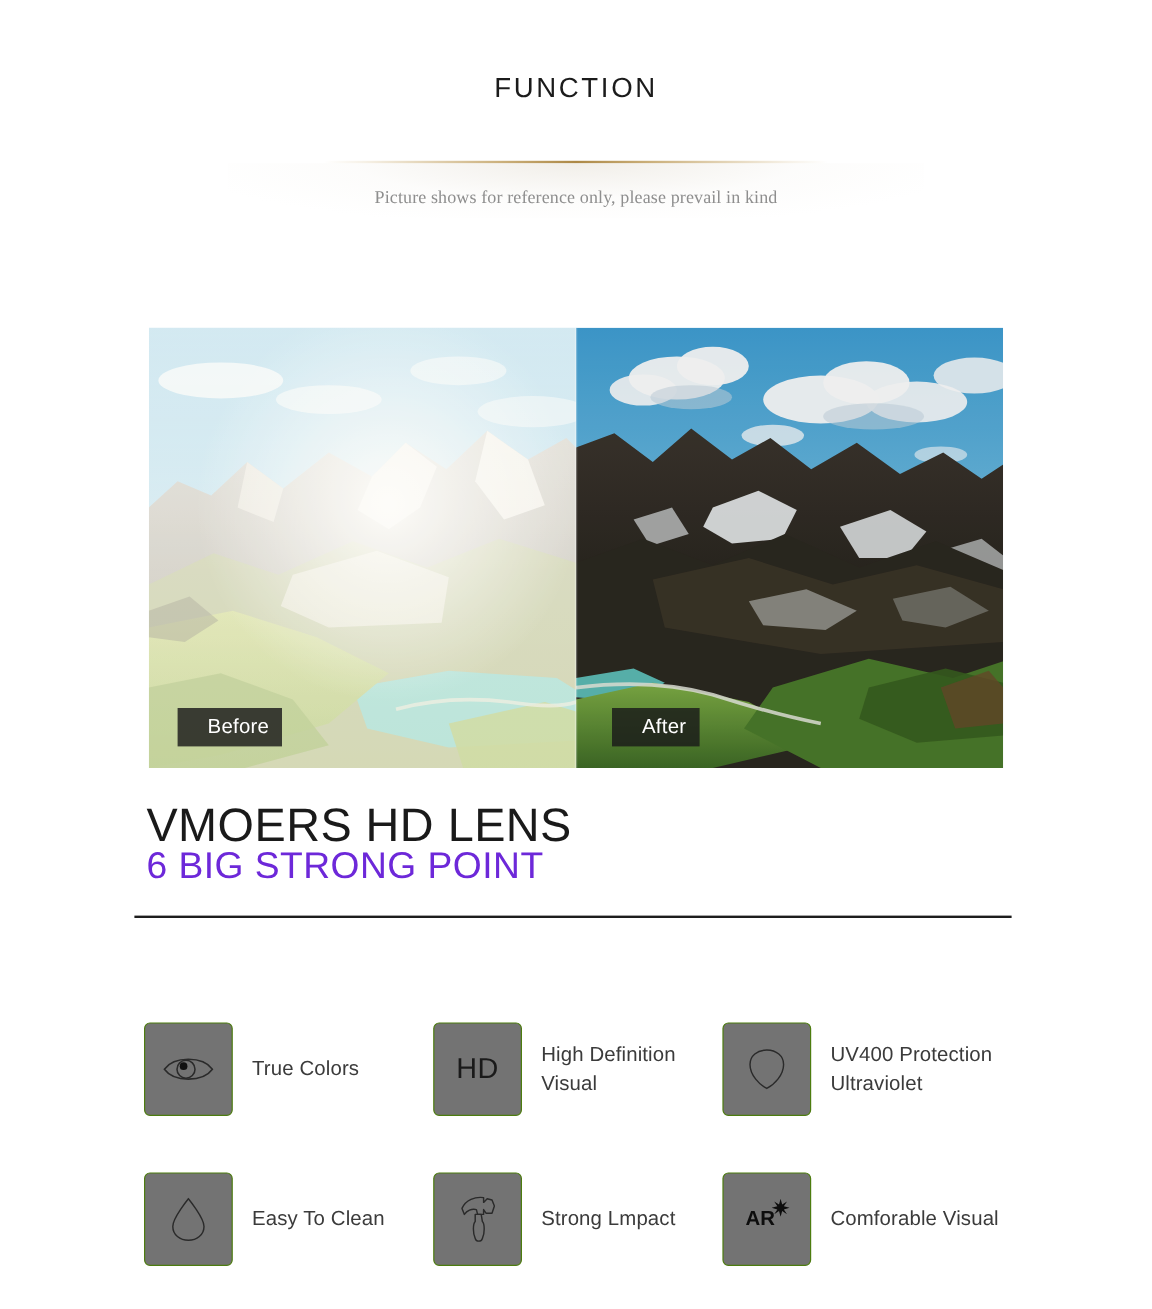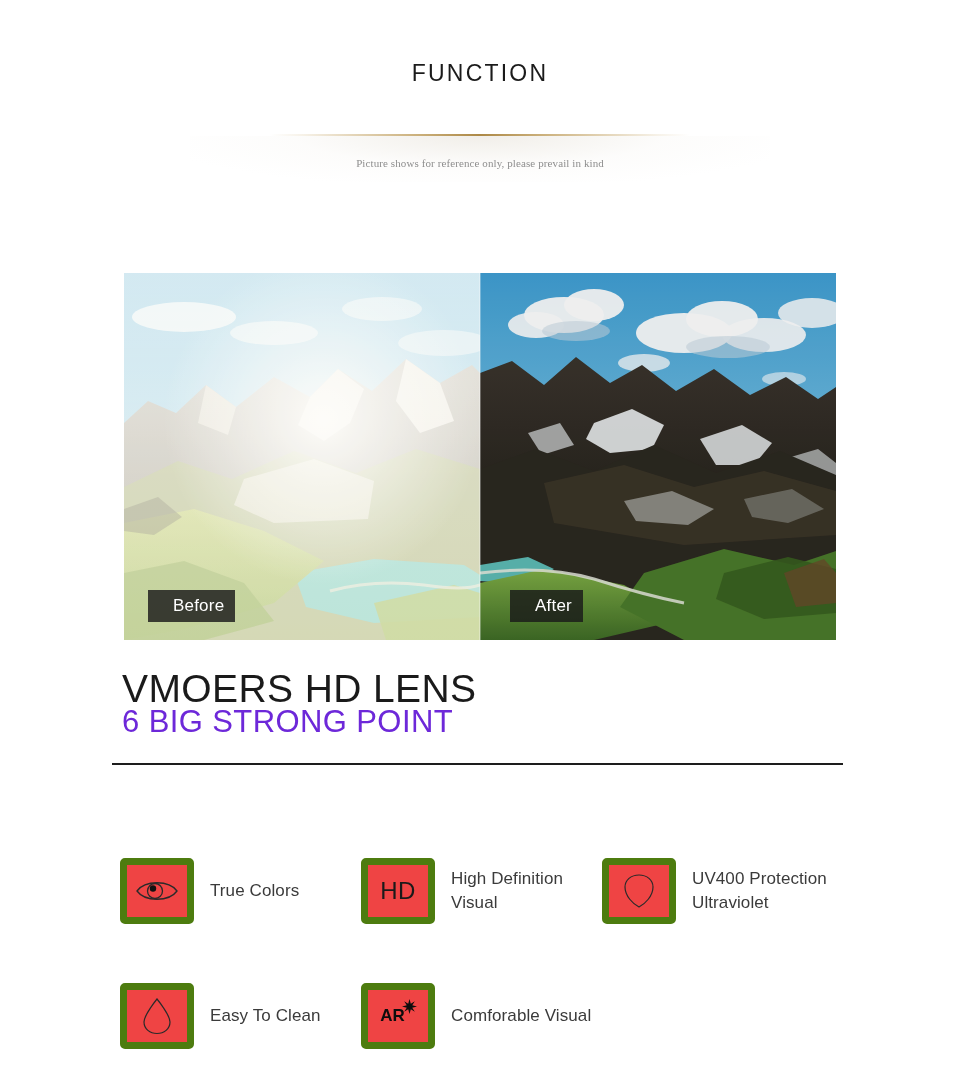--- a/index.html
+++ b/index.html
@@ -55,21 +55,21 @@
         rgba(255,255,255,0) 80%);
     pointer-events: none;
   }
   .header-sub {
     position: absolute;
     top: 157px;
     left: 0;
     width: 960px;
     text-align: center;
     font-family: "Liberation Serif", serif;
-    font-size: 11px;
+    font-size: 15px;
     color: #8e8e8e;
     letter-spacing: 0.1px;
   }
 
   
   .compare-wrap {
     position: absolute;
     left: 124px;
     top: 273px;
     width: 712px;
@@ -136,29 +136,29 @@
   }
   .feat {
     display: flex;
     align-items: center;
   }
   .feat-c0 { width: 241px; }
   .feat-c1 { width: 241px; }
   .feat-c2 { width: 278px; }
   .icon-box {
     width: 74px;
-    height: 66px;
+    height: 78px;
     min-width: 74px;
-    border: 7px solid #4d7c0f;
+    border: 1px solid #4d7c0f;
     border-radius: 5px;
     box-sizing: border-box;
     display: flex;
     align-items: center;
     justify-content: center;
-    background: #ef4444;
+    background: #737373;
   }
   .icon-box svg { display: block; }
   .icon-text {
     font-family: "Liberation Sans", sans-serif;
     font-size: 24px;
     font-weight: 400;
     color: #1a1a1a;
     letter-spacing: 0.5px;
   }
   .icon-ar {
@@ -372,20 +372,30 @@
 
     <div class="feat feat-c0">
       <div class="icon-box">
         <svg width="32" height="40" viewBox="0 0 32 40">
           <path d="M16,3 C16,3 29,19 29,26 C29,33 23,37.5 16,37.5 C9,37.5 3,33 3,26 C3,19 16,3 16,3 Z" fill="none" stroke="#2a2a2a" stroke-width="1.2"></path>
         </svg>
       </div>
       <div class="feat-label">Easy To Clean</div>
     </div>
 
+    <div class="feat feat-c1">
+      <div class="icon-box">
+        <svg width="38" height="44" viewBox="0 0 38 44">
+          <path d="M6,13 C9,6 17,3 24,4 L24,8 L27,5 L31,6 L33,11 L31,17 L26,17 L24,14 L24,18
+                   L19,18 L18,14 C14,13 10,15 8,18 Z" fill="none" stroke="#2a2a2a" stroke-width="1.2" stroke-linejoin="round"></path>
+          <path d="M17,18 L22,18 L23,24 C25,26 25,34 23,38 C22,41 18,41 17,38 C15,34 15,26 17,24 Z" fill="none" stroke="#2a2a2a" stroke-width="1.2" stroke-linejoin="round"></path>
+        </svg>
+      </div>
+      <div class="feat-label">Strong Lmpact</div>
+    </div>
 
     <div class="feat feat-c2">
       <div class="icon-box">
         <span class="icon-ar">
           <span>AR</span>
           <svg class="spark" viewBox="0 0 16 16">
             <path d="M8,0 L9.4,5.1 L13.7,2.3 L10.9,6.6 L16,8 L10.9,9.4 L13.7,13.7 L9.4,10.9 L8,16 L6.6,10.9 L2.3,13.7 L5.1,9.4 L0,8 L5.1,6.6 L2.3,2.3 L6.6,5.1 Z" fill="#0d0d0d"></path>
           </svg>
         </span>
       </div>

